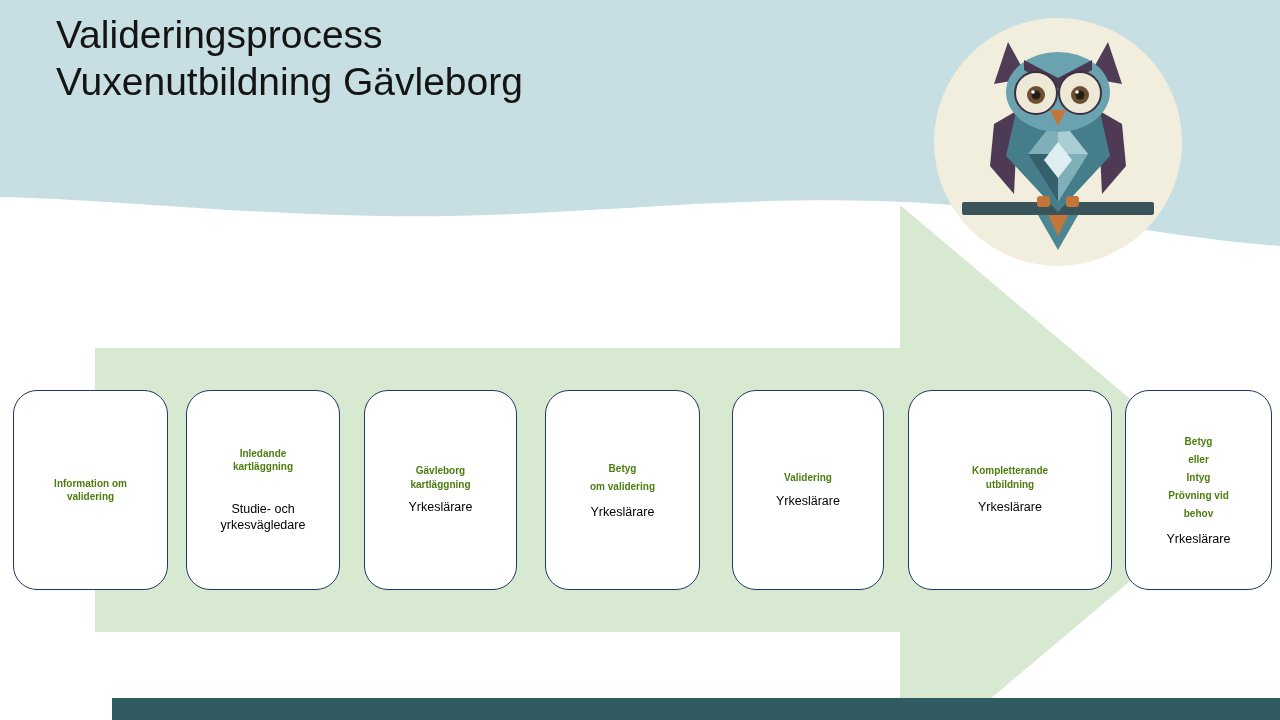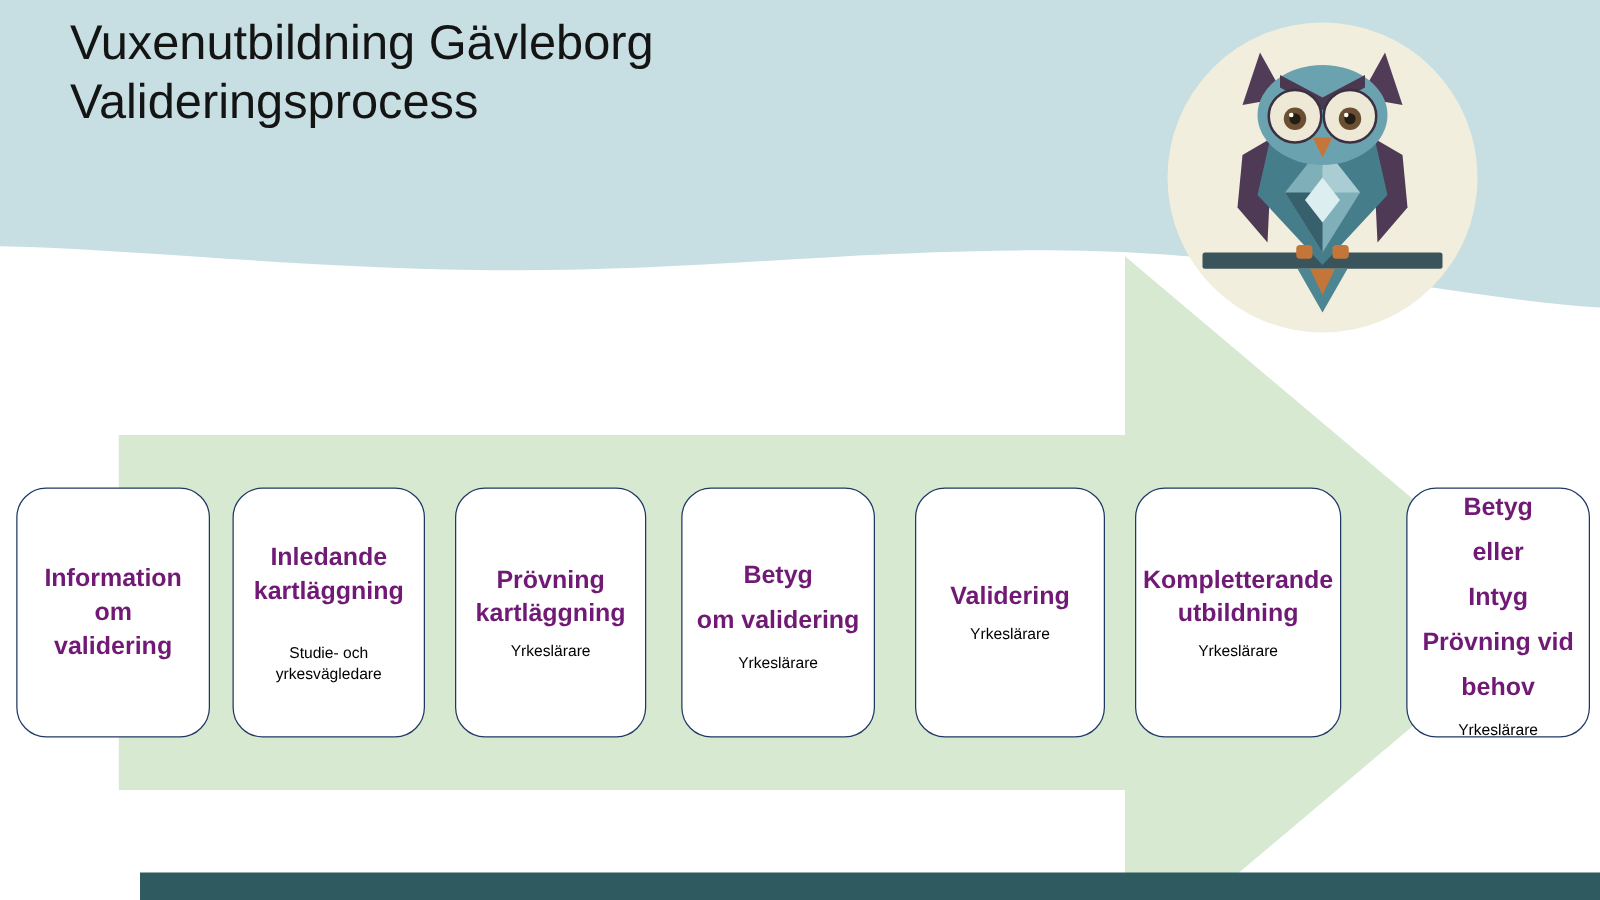--- a/index.html
+++ b/index.html
@@ -50,24 +50,24 @@
     border-radius: 24px;
     display: flex;
     flex-direction: column;
     justify-content: center;
     align-items: center;
     text-align: center;
     padding: 8px 5px;
   }
   .step-title {
     font-weight: bold;
-    font-size: 20px;
+    font-size: 10px;
     line-height: 1.35;
     white-space: pre-line;
-    color: #701a75;
+    color: #4d7c0f;
   }
   .step-subtitle {
     font-size: 12.5px;
     line-height: 1.3;
     white-space: pre-line;
     margin-top: 8px;
     color: #000000;
   }
   .step-subtitle:empty { display: none; }
   .step-box:nth-child(4) .step-title,
@@ -87,22 +87,22 @@
 
   <svg class="full-svg" viewBox="0 0 1280 720" aria-hidden="true">
     <path d="M0,0 H1280 V246 C1160,238 1040,206 880,201 C700,196 560,219 380,216 C240,214 100,199 0,197 Z" fill="#c7dfe2"></path>
   </svg>
 
   <svg class="full-svg" style="z-index:2" viewBox="0 0 1280 720" aria-hidden="true">
     <polygon points="95,348 900,348 900,205 1238,490 900,775 900,632 95,632" fill="#d8e9d2"></polygon>
   </svg>
 
   <div class="title">
+    <div>Valideringsprocess</div>
     <div>Vuxenutbildning Gävleborg</div>
-    <div>Valideringsprocess</div>
   </div>
 
   <div class="owl-wrap">
     <svg viewBox="0 0 252 252" aria-hidden="true">
       <circle cx="126" cy="126" r="124" fill="#f1eedd"></circle>
 
       <rect x="30" y="186" width="192" height="13" rx="2" fill="#3a545c"></rect>
 
       <polygon points="106,199 146,199 126,234" fill="#4c8693"></polygon>
       <polygon points="116,199 136,199 126,220" fill="#c4763a"></polygon>
@@ -144,34 +144,34 @@
 validering</div>
 
     </div>
     <div class="step-box" style="left:186px; width:154px;gap:19px;">
       <div class="step-title">Inledande
 kartläggning</div>
       <div class="step-subtitle">Studie- och
 yrkesvägledare</div>
     </div>
     <div class="step-box" style="left:364px; width:153px;">
-      <div class="step-title">Prövning
+      <div class="step-title">Gävleborg
 kartläggning</div>
       <div class="step-subtitle">Yrkeslärare</div>
     </div>
     <div class="step-box" style="left:545px; width:155px;">
       <div class="step-title">Betyg
 om validering</div>
       <div class="step-subtitle">Yrkeslärare</div>
     </div>
     <div class="step-box" style="left:732px; width:152px;">
       <div class="step-title">Validering</div>
       <div class="step-subtitle">Yrkeslärare</div>
     </div>
-    <div class="step-box" style="left:908px; width:165px;justify-content:center;">
+    <div class="step-box" style="left:908px; width:204px;justify-content:center;">
       <div class="step-title">Kompletterande
 utbildning</div>
       <div class="step-subtitle">Yrkeslärare</div>
     </div>
     <div class="step-box" style="left:1125px; width:147px;">
       <div class="step-title">Betyg
 eller
 Intyg
 Prövning vid
 behov</div>

